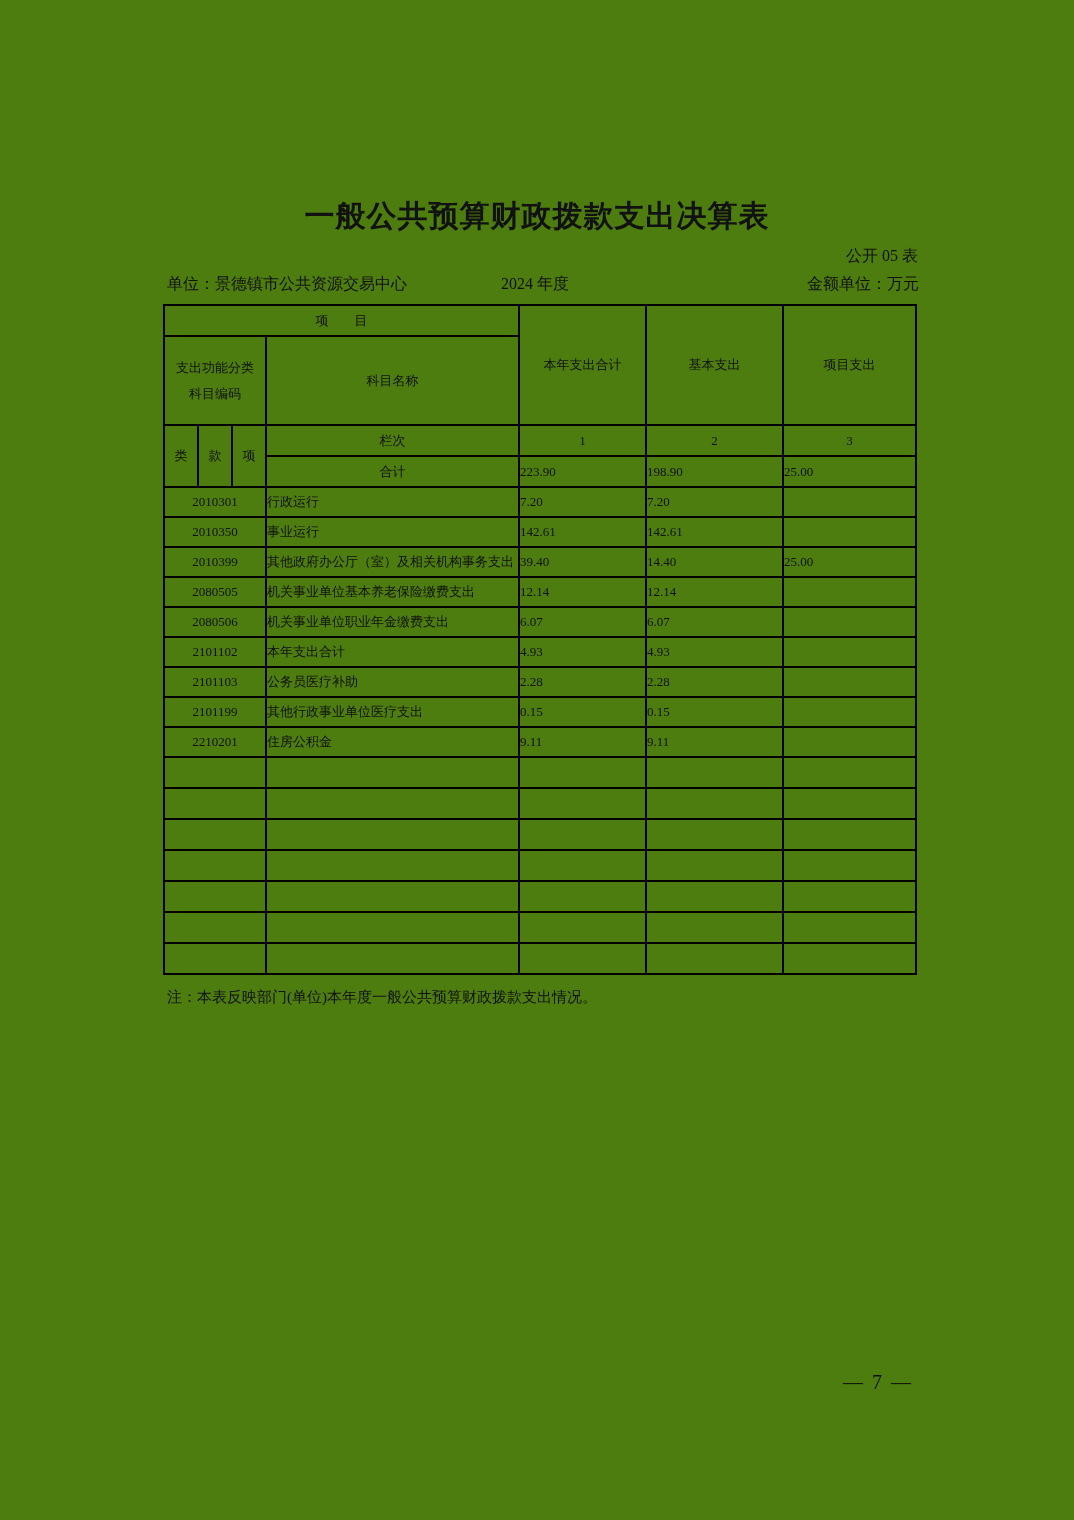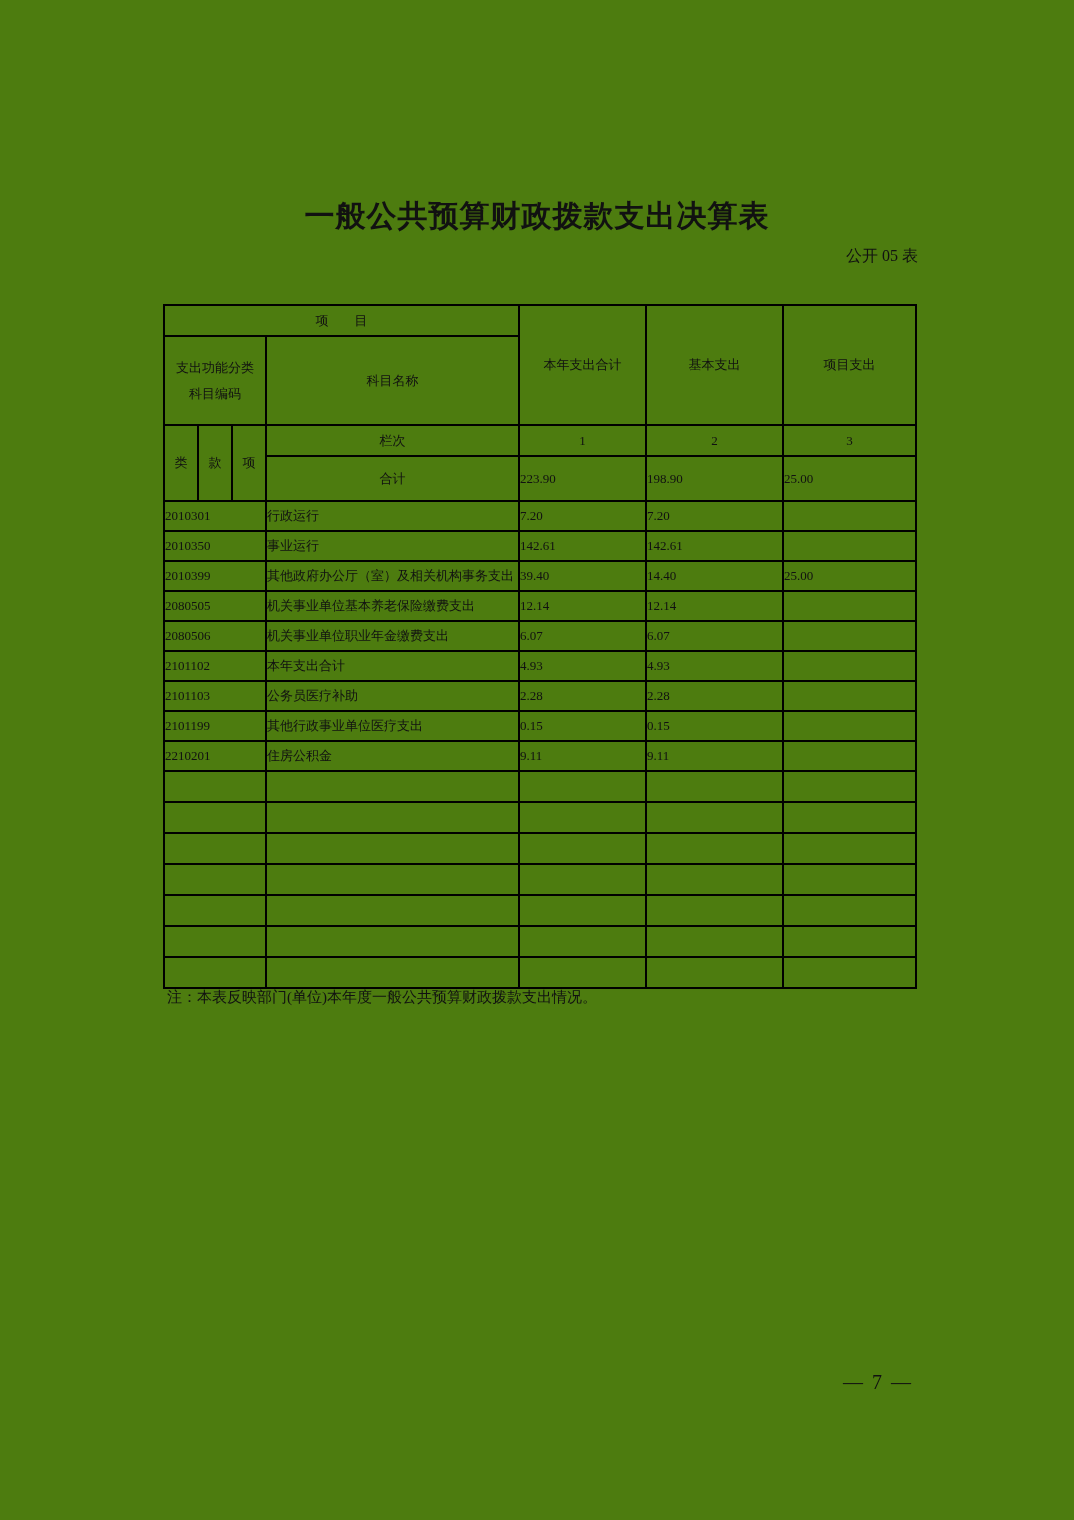--- a/index.html
+++ b/index.html
@@ -53,28 +53,28 @@
     border: 2px solid #000000;
     padding: 0;
     font-size: 13px;
     overflow: hidden;
     white-space: nowrap;
   }
   td.hdr { text-align: center; vertical-align: middle; font-size: 15px; }
   td.hdr-2line { line-height: 26px; }
   td.colnum { text-align: center; font-size: 14px; }
   td.thinb { border-bottom-width: 1px; }
-  td.code-cell { text-align: left; padding-left: 10px; font-size: 12px; }
+  td.code-cell { text-align: center; padding-left: 10px; font-size: 12px; }
   td.name-cell { text-align: left; padding-left: 12px; font-size: 12px; }
   td.val-cell { text-align: left; padding-right: 12px; font-size: 12px; }
   td.total-label { text-align: center; font-size: 15px; }
   tr.r-project { height: 31px; }
   tr.r-head2 { height: 89px; }
   tr.r-lanci { height: 31px; }
-  tr.r-total { height: 45px; }
+  tr.r-total { height: 31px; }
   tr.r-data { height: 30px; }
   tr.r-empty { height: 31px; }
 
   .note {
     position: absolute;
     top: 988px;
     left: 167px;
     font-size: 15px;
   }
   .page-num {
@@ -87,20 +87,25 @@
 </style>
 </head>
 <body>
 
 <div class="page">
 
   <div class="doc-title">一般公共预算财政拨款支出决算表</div>
 
   <div class="pub-code">公开 05 表</div>
 
+  <div class="meta-line">
+    <span class="meta-unit">单位：景德镇市公共资源交易中心</span>
+    <span class="meta-year">2024 年度</span>
+    <span class="meta-amount">金额单位：万元</span>
+  </div>
 
   <table class="budget">
     <colgroup>
       <col style="width:34px">
         <col style="width:34px">
         <col style="width:34px">
       <col style="width:253px">
       <col style="width:127px">
         <col style="width:137px">
         <col style="width:133px">

